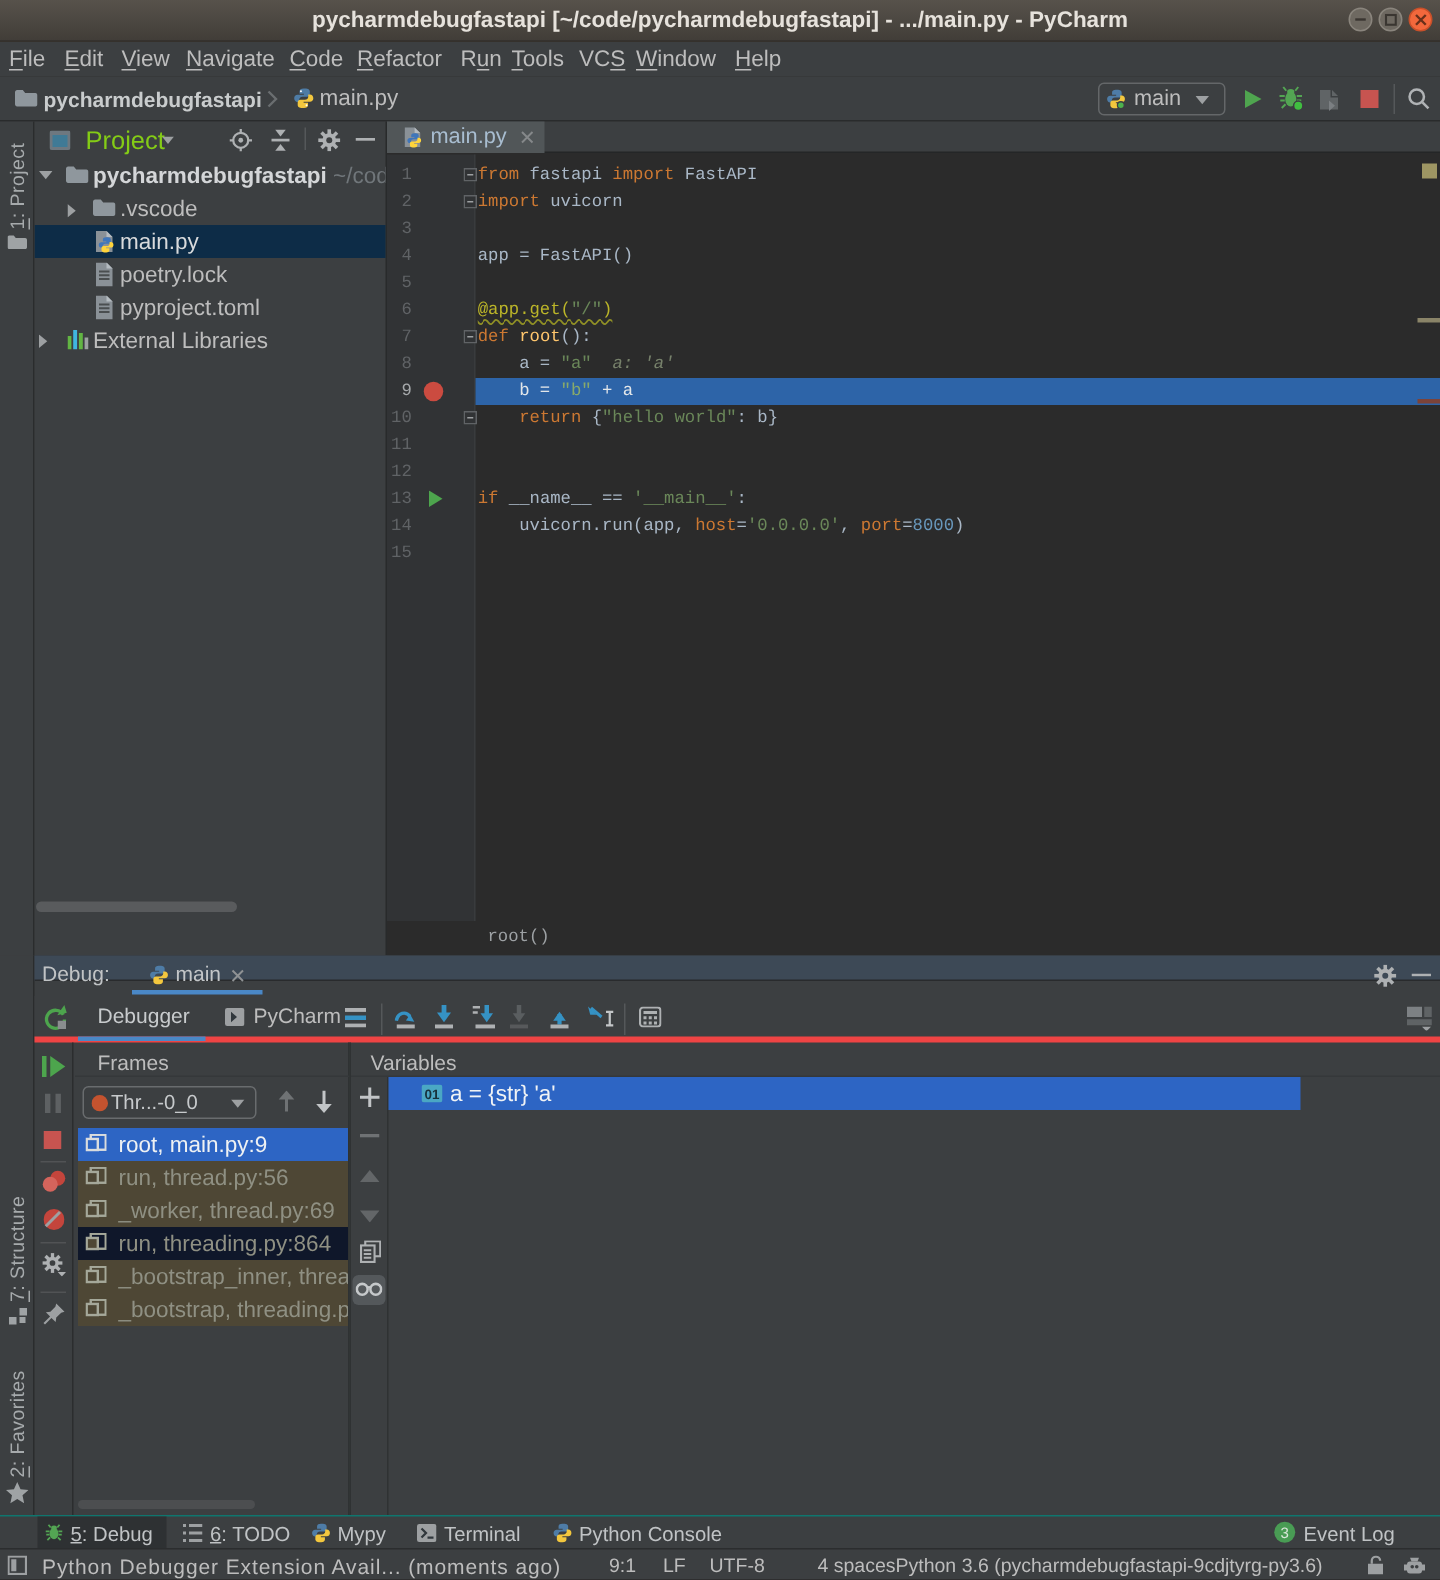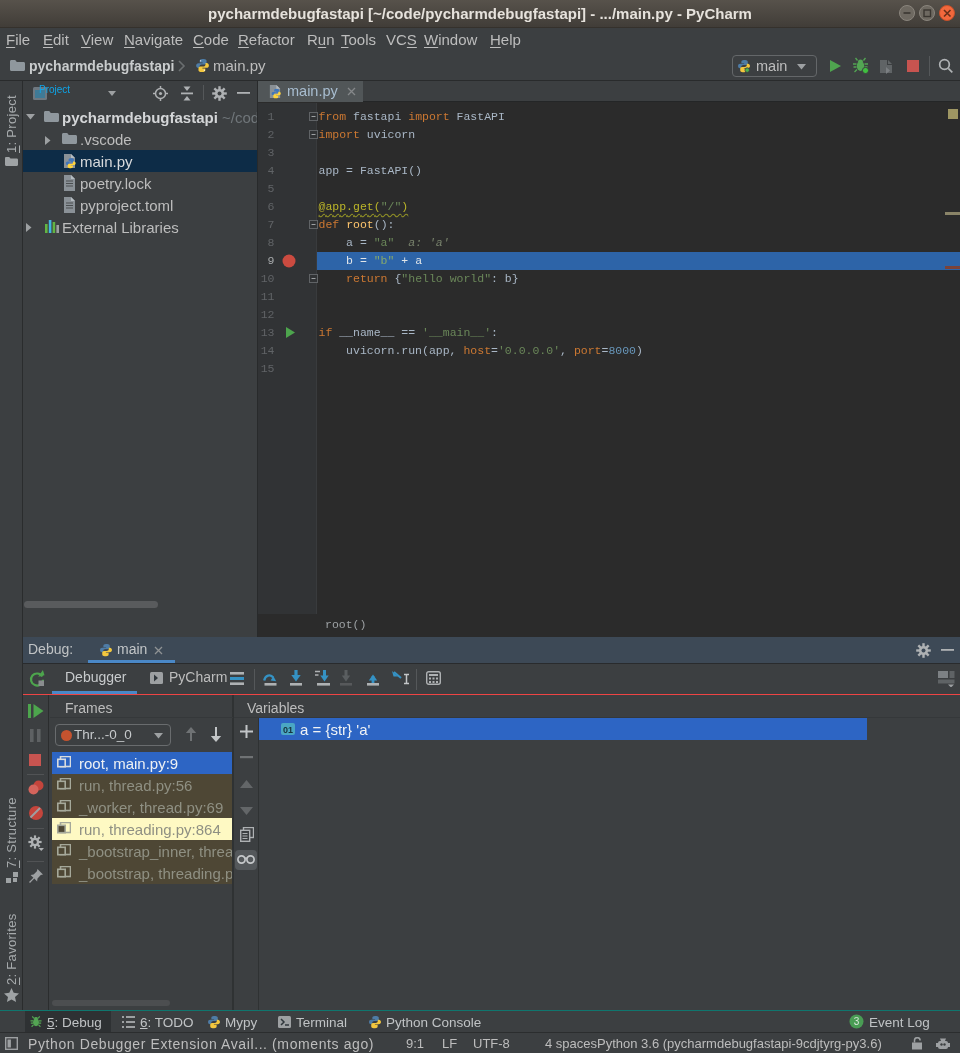--- a/index.html
+++ b/index.html
@@ -28,22 +28,22 @@
 #tab1{left:0;top:0;width:105px;height:21px;background:#515658}
 #gutter{left:0;top:22px;width:59px;height:511px;background:#313335;border-right:1px solid #393b3d}
 .lnum{position:absolute;width:16.5px;text-align:right;font-family:"Liberation Mono",monospace;font-size:11.5px;color:#606366;line-height:18px}
 #code{left:60.5px;top:27px;width:641px;height:506px}
 #code pre{position:absolute;left:0;top:0;font-family:"Liberation Mono",monospace;font-size:11.5px;line-height:18px;color:#a9b7c6;letter-spacing:0}
 .kw{color:#cc7832}.str{color:#6a8759}.num{color:#6897bb}.dec{color:#bbb529}.fn{color:#ffc66d}
 #execline{left:59px;top:171px;width:643px;height:18px;background:#2d64a8}
 #breadcrumb{left:0;top:533px;width:702px;height:23px;background:#2b2b2b}
 
 #debug{left:0;top:637px;width:960px;height:373px;background:#3c3f41}
-#dheader{left:23px;top:0;width:937px;height:27px;background:#3d4956;border-bottom:1px solid #292b2d}
-#dtoolbar{left:23px;top:27px;width:937px;height:31px;background:#3c3f41;border-bottom:1px solid #ef4444}
+#dheader{left:23px;top:0;width:937px;height:17px;background:#3d4956;border-bottom:1px solid #292b2d}
+#dtoolbar{left:23px;top:27px;width:937px;height:31px;background:#3c3f41;border-bottom:4px solid #ef4444}
 #dleft{left:23px;top:58px;width:26px;height:315px;border-right:1px solid #2b2d2e}
 #frames{left:50px;top:58px;width:183px;height:315px;border-right:1px solid #2f3233;overflow:hidden}
 .frow{position:absolute;left:2px;width:181px;height:22px;font-size:15px;white-space:nowrap;overflow:hidden}
 .frow .lbl{position:absolute;left:27px;top:3px}
 
 #twbar{left:0;top:1010px;width:960px;height:22px;background:#3c3f41;border-top:1px solid #0f766e}
 #statusbar{left:0;top:1032px;width:960px;height:21px;background:#3c3f41;border-top:1px solid #2b2d2e}
 .sbt{position:absolute;top:3px;font-size:13px;color:#bdbdbd}
 .twt{position:absolute;top:4px;font-size:13.5px;color:#c0c3c5}
 .sep{position:absolute;width:1px;background:#55585a}
@@ -142,21 +142,21 @@
 <div class="abs vlabel" style="top:897px;height:108px;line-height:20px"><svg width="15" height="15" style="transform:rotate(180deg);margin:2px 0 3px 0">
         <path d="M7.5 0l2.2 4.8 5.3.6-4 3.5 1.1 5.2-4.6-2.7-4.6 2.7 1.1-5.2-4-3.5 5.3-.6z" fill="#9fa3a5"></path>
       </svg><u>2</u>: Favorites</div>
 
 <div class="abs" id="project">
 
   <svg class="icon" style="left:10px;top:6px" width="14" height="13">
         <rect x="0" y="0" width="14" height="13" rx="1.5" fill="#6e7880"></rect>
         <rect x="2" y="3" width="10" height="8" fill="#3f7a96"></rect>
       </svg>
-  <span class="abs" style="left:16px;top:3px;font-size:10px;color:#0ea5e9">Project</span>
+  <span class="abs" style="left:34px;top:3px;font-size:17px;color:#84cc16">Project</span>
   <svg class="icon" style="left:85px;top:10px" width="9" height="6">
         <path d="M0 0h8L4 5z" fill="#9da0a2"></path>
       </svg>
   <svg class="icon" style="left:130px;top:5px" width="15" height="15">
         <circle cx="7.5" cy="7.5" r="5" fill="none" stroke="#aeb1b3" stroke-width="1.5"></circle>
         <path d="M7.5 0v3M7.5 12v3M0 7.5h3M12 7.5h3" stroke="#aeb1b3" stroke-width="1.5"></path>
         <circle cx="7.5" cy="7.5" r="1.6" fill="#aeb1b3"></circle>
       </svg>
   <svg class="icon" style="left:157px;top:5px" width="14" height="15">
         <path d="M7 5L3.5 0.5h7z" fill="#aeb1b3"></path>
@@ -497,21 +497,21 @@
           </svg>
           <span class="lbl">run, thread.py:56</span>
         </div>
     <div class="frow" style="top:101px;background:#4e4735;color:#8f9083">
           <svg class="icon" style="left:5px;top:4px" width="14" height="14">
             <rect x="3.5" y="0.5" width="10" height="10" fill="none" stroke="#a5a89a" stroke-width="1.6"></rect>
             <rect x="0.8" y="3.3" width="7.4" height="7.4" fill="#4e4735" stroke="#a5a89a" stroke-width="1.6"></rect>
           </svg>
           <span class="lbl">_worker, thread.py:69</span>
         </div>
-    <div class="frow" style="top:123px;background:#fef9c3;color:#8f9083">
+    <div class="frow" style="top:123px;background:#0f172a;color:#8f9083">
           <svg class="icon" style="left:5px;top:4px" width="14" height="14">
             <rect x="3.5" y="0.5" width="10" height="10" fill="none" stroke="#a5a89a" stroke-width="1.6"></rect>
             <rect x="0.8" y="3.3" width="7.4" height="7.4" fill="#4e4735" stroke="#a5a89a" stroke-width="1.6"></rect>
           </svg>
           <span class="lbl">run, threading.py:864</span>
         </div>
     <div class="frow" style="top:145px;background:#4e4735;color:#8f9083">
           <svg class="icon" style="left:5px;top:4px" width="14" height="14">
             <rect x="3.5" y="0.5" width="10" height="10" fill="none" stroke="#a5a89a" stroke-width="1.6"></rect>
             <rect x="0.8" y="3.3" width="7.4" height="7.4" fill="#4e4735" stroke="#a5a89a" stroke-width="1.6"></rect>

